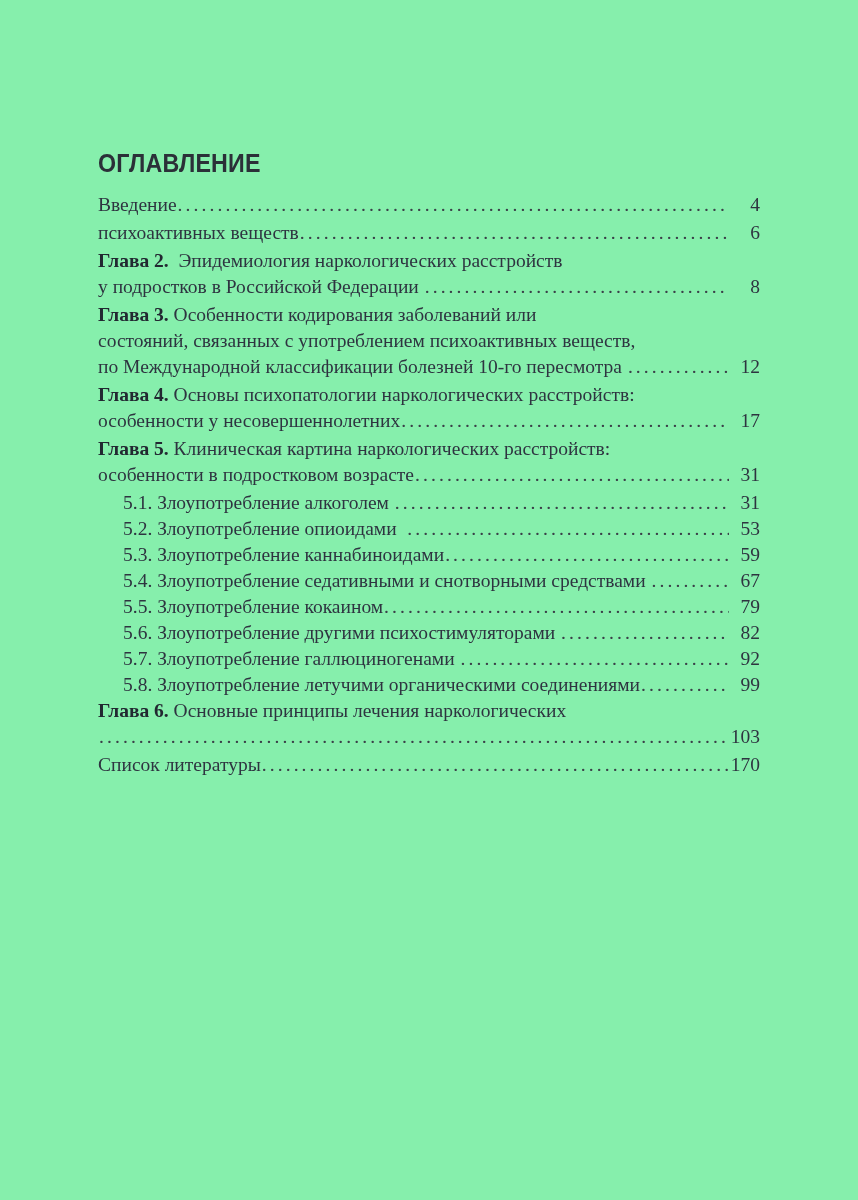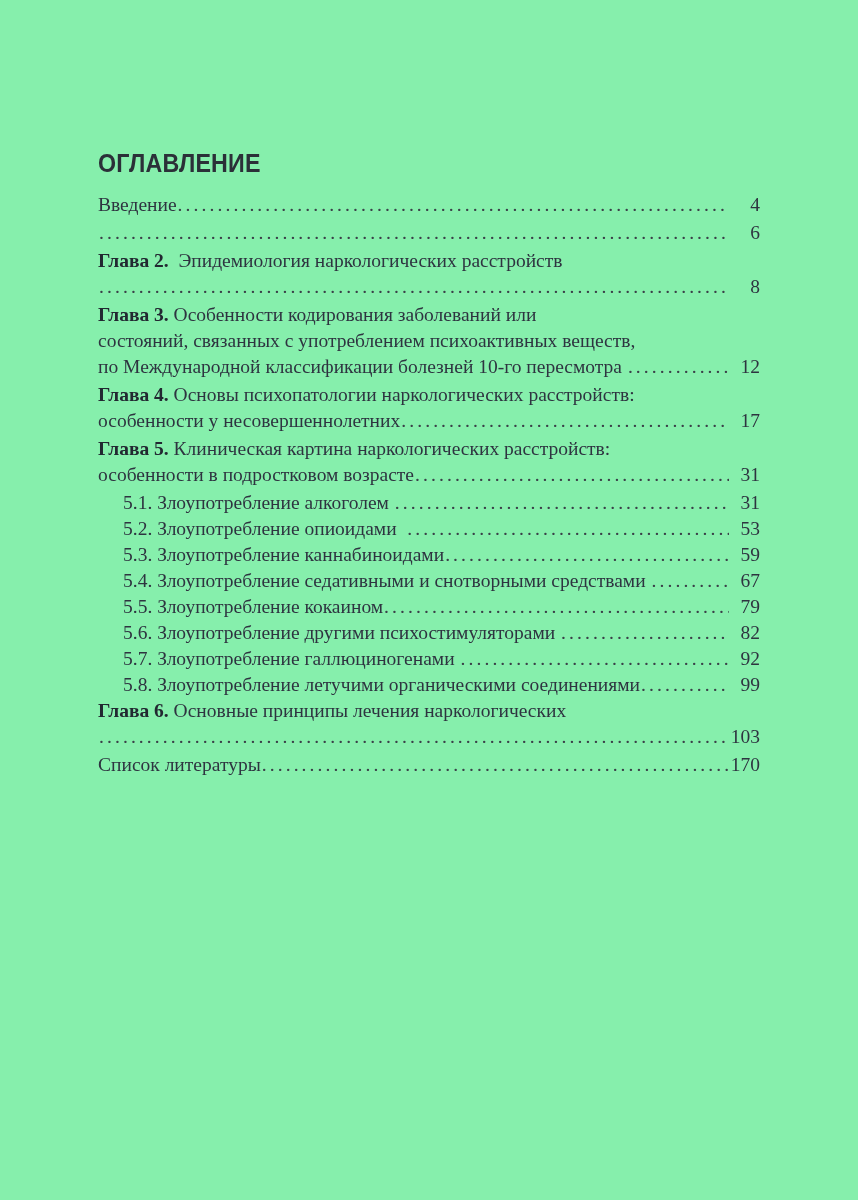--- a/index.html
+++ b/index.html
@@ -105,27 +105,29 @@
     <div id="toc-entries">
         <div class="toc-entry gap-before">
           <div class="lead-row">
             <span class="lead-text">Введение</span>
             <span class="leader">.........................................................................................</span>
             <span class="pageno">4</span>
           </div>
         </div>
         <div class="toc-entry gap-before">
           <div class="lead-row">
+            <span class="lead-text">психоактивных веществ</span>
             <span class="leader">.........................................................................................</span>
             <span class="pageno">6</span>
           </div>
         </div>
         <div class="toc-entry gap-before">
           <div class="plain-row"><span class="ch-label">Глава 2.</span><span>  Эпидемиология наркологических расстройств</span></div>
           <div class="lead-row">
+            <span class="lead-text">у подростков в Российской Федерации </span>
             <span class="leader">.........................................................................................</span>
             <span class="pageno">8</span>
           </div>
         </div>
         <div class="toc-entry gap-before">
           <div class="plain-row"><span class="ch-label">Глава 3.</span><span> Особенности кодирования заболеваний или</span></div>
           <div class="plain-row">состояний, связанных с употреблением психоактивных веществ,</div>
           <div class="lead-row">
             <span class="lead-text">по Международной классификации болезней 10-го пересмотра </span>
             <span class="leader">.........................................................................................</span>

